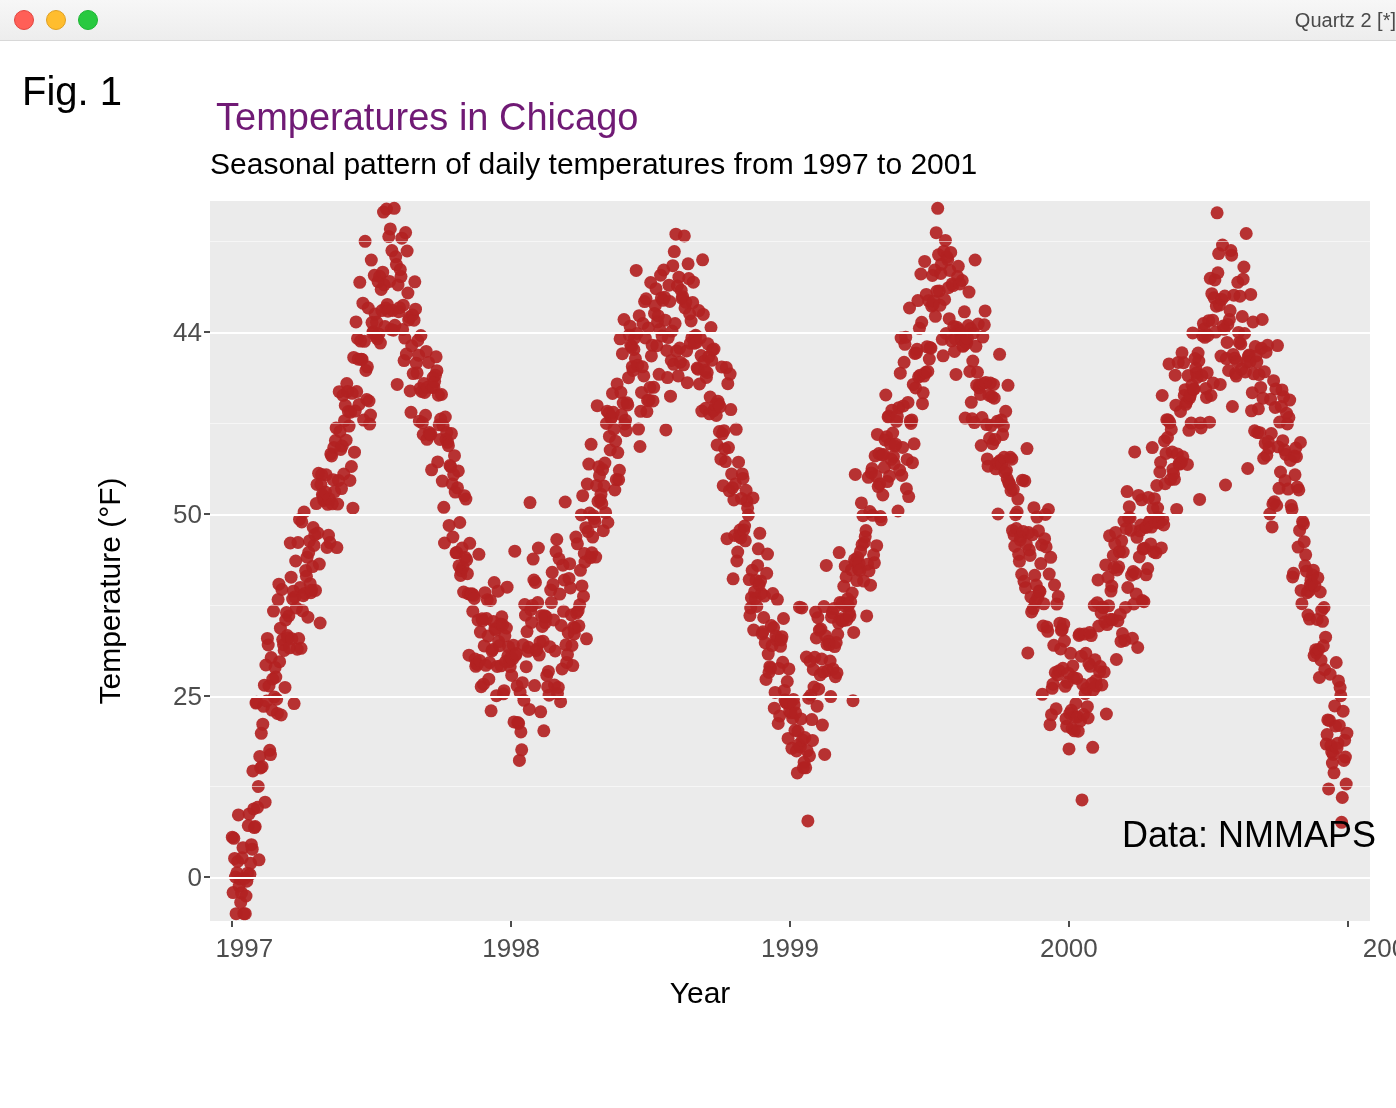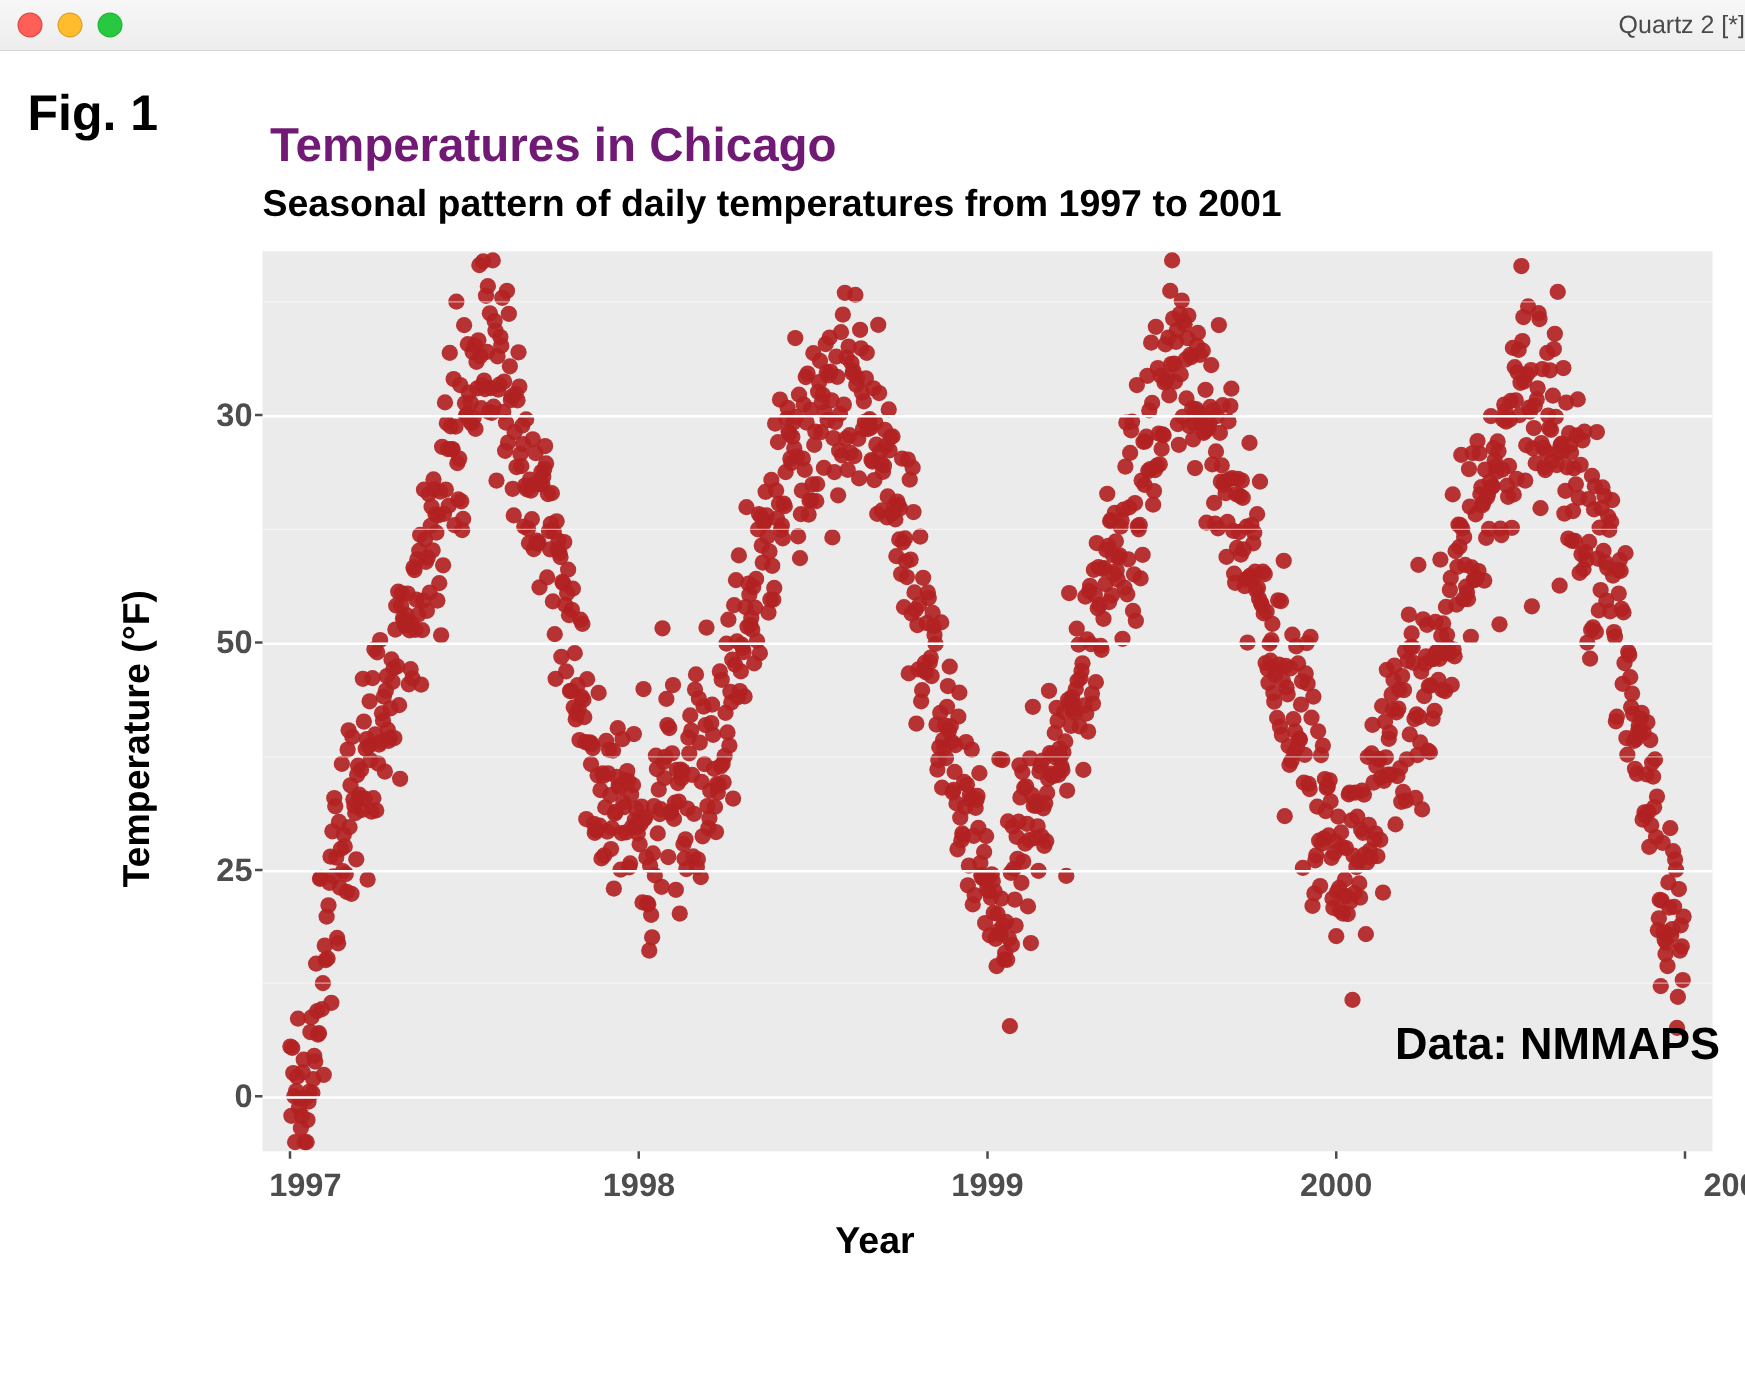--- a/index.html
+++ b/index.html
@@ -42,21 +42,20 @@
     font-size: 20px;
     color: #4a4a4a;
     margin-left: 24px;
   }
 
   .content {
     position: relative;
     width: 1396px;
     height: 827px;
     background: #ffffff;
-    font-weight: bold;
   }
 
   .fig-label {
     position: absolute;
     left: 22px;
     top: 28px;
     font-size: 40px;
     color: #000;
   }
   .chart-title {
@@ -1619,21 +1618,21 @@
       </svg>
   <div class="gridline-h" style="top: 676.364px;"></div><div class="gridline-h" style="top: 494.545px;"></div><div class="gridline-h" style="top: 312.727px;"></div><div class="gridline-h" style="top: 130.909px;"></div><div class="gridline-h minor" style="top: 585.455px;"></div><div class="gridline-h minor" style="top: 403.636px;"></div><div class="gridline-h minor" style="top: 221.818px;"></div><div class="gridline-h minor" style="top: 40px;"></div><div class="gridline-v" style="left: 22.3077px;"></div><div class="gridline-v" style="left: 301.154px;"></div><div class="gridline-v" style="left: 580px;"></div><div class="gridline-v" style="left: 858.846px;"></div><div class="gridline-v" style="left: 1137.69px;"></div><div class="gridline-v minor" style="left: 161.731px;"></div><div class="gridline-v minor" style="left: 440.577px;"></div><div class="gridline-v minor" style="left: 719.423px;"></div><div class="gridline-v minor" style="left: 998.269px;"></div></div>
 
   <div class="caption">Data: NMMAPS</div>
 <div class="ytick" style="top: 836.364px;">0</div>
     <div class="tick-mark-y" style="top: 836.364px;"></div>
     <div class="ytick" style="top: 654.545px;">25</div>
     <div class="tick-mark-y" style="top: 654.545px;"></div>
     <div class="ytick" style="top: 472.727px;">50</div>
     <div class="tick-mark-y" style="top: 472.727px;"></div>
-    <div class="ytick" style="top: 290.909px;">30</div>
+    <div class="ytick" style="top: 290.909px;">44</div>
     <div class="tick-mark-y" style="top: 290.909px;"></div>
     <div class="xtick" style="left: 232.308px; margin-left: 12px;">1997</div>
     <div class="tick-mark-x" style="left: 232.308px;"></div>
     <div class="xtick" style="left: 511.154px;">1998</div>
     <div class="tick-mark-x" style="left: 511.154px;"></div>
     <div class="xtick" style="left: 790px;">1999</div>
     <div class="tick-mark-x" style="left: 790px;"></div>
     <div class="xtick" style="left: 1068.85px;">2000</div>
     <div class="tick-mark-x" style="left: 1068.85px;"></div>
     <div class="xtick" style="left: 1347.69px; margin-left: 44px;">2001</div>

